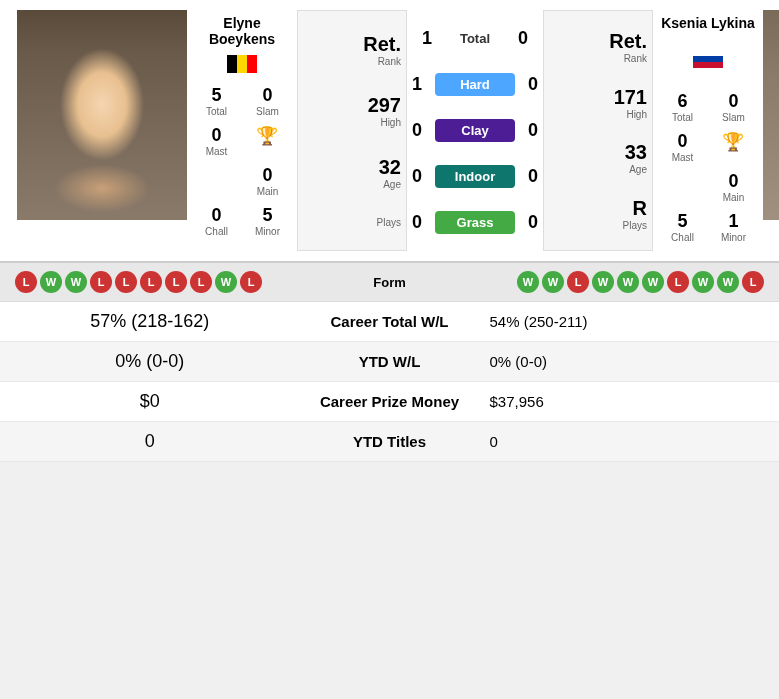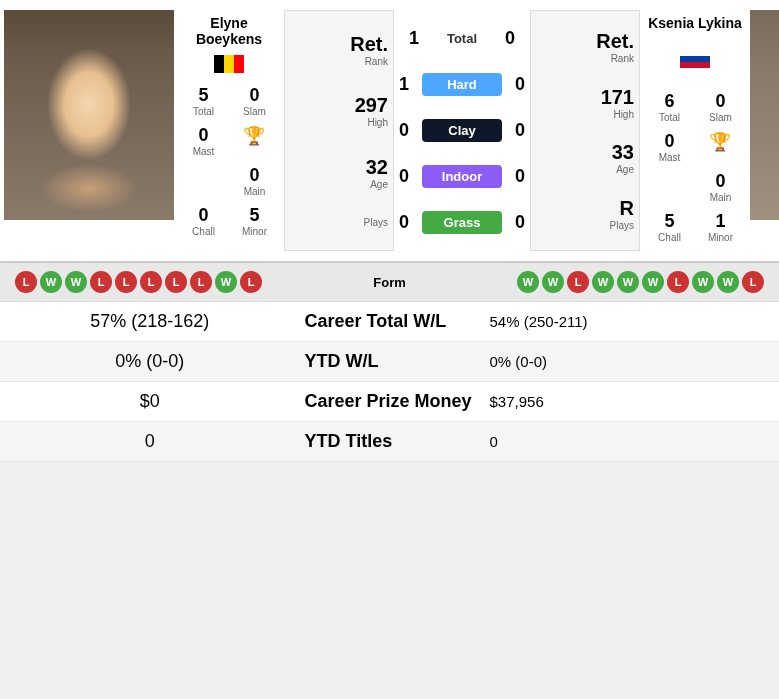--- a/index.html
+++ b/index.html
@@ -15,21 +15,21 @@
     .main-container {
       background: #fff;
       width: 779px;
     }
 
     
     .top-section {
       display: flex;
       align-items: stretch;
       background: #fff;
-      padding: 10px 4px;
+      padding: 10px 17px;
     }
 
     .player-photo {
       width: 170px;
       height: 210px;
       overflow: hidden;
       flex-shrink: 0;
     }
 
     
@@ -198,22 +198,22 @@
       color: #fff;
       font-size: 13px;
       font-weight: bold;
       padding: 4px 12px;
       width: 80px;
       text-align: center;
       display: inline-block;
     }
 
     .badge-hard { background: #4da6ff; }
-    .badge-clay { background: #0f172a; }
-    .badge-indoor { background: #8b5cf6; }
+    .badge-clay { background: #4c1d95; }
+    .badge-indoor { background: #0f766e; }
     .badge-grass { background: #44aa44; }
 
     
     .right-stats {
       width: 110px;
       flex-shrink: 0;
       display: flex;
       flex-direction: column;
       justify-content: space-around;
       text-align: center;
@@ -285,21 +285,22 @@
 
     .stats-cell-left {
       flex: 1;
       text-align: center;
       font-size: 18px;
       padding: 8px 10px;
     }
 
     .stats-cell-center {
       width: 180px;
-      font-size: 18px;
+      text-align: center;
+      font-size: 15px;
       font-weight: bold;
       flex-shrink: 0;
       padding: 8px 5px;
     }
 
     .stats-cell-right {
       flex: 1;
       text-align: left;
       font-size: 15px;
       padding: 8px 10px;

